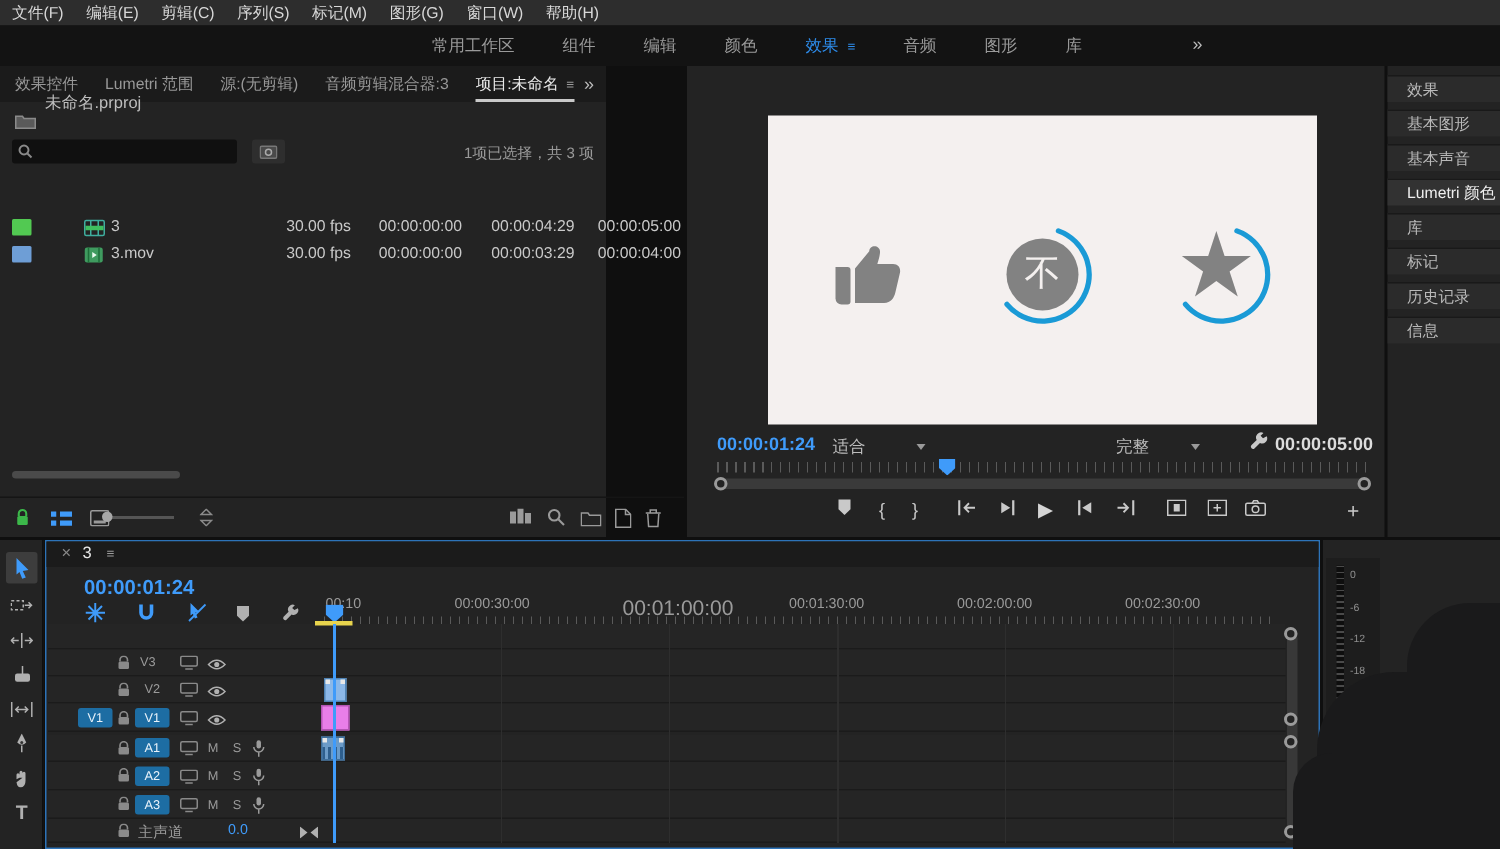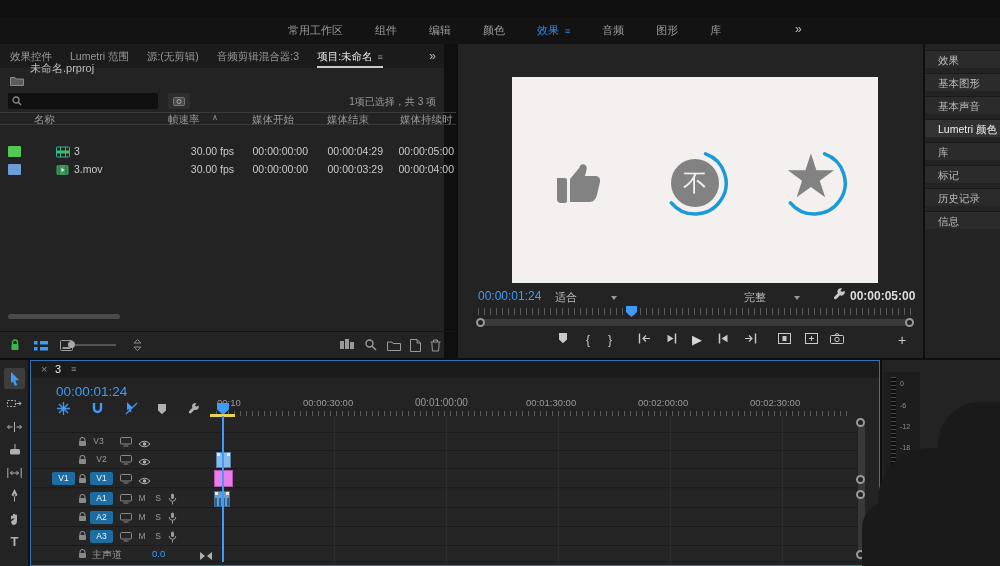--- a/index.html
+++ b/index.html
@@ -24,21 +24,21 @@
 .pt.active{color:#eaeaea;border-bottom:2px solid #c9c9c9}
 .pt-overflow{position:absolute;right:8px;color:#bdbdbd;font-size:12px}
 .pmenu{font-size:9px;color:#9a9a9a;margin-left:5px}
 
 .cell{position:absolute;font-size:10.5px;color:#c9c9c9;white-space:nowrap}
 .hdr{color:#9a9a9a}
 .prow{position:absolute;left:6px;width:444px;height:18px}
 .prow.sel{background:#4a4a4a;left:0;width:456px;padding-left:6px}
 .label-chip{position:absolute;top:3px;width:13px;height:11px;border-radius:1px}
 
-.tc-blue{color:#3f9bfa;font-weight:normal}
+.tc-blue{color:#3f9bfa;font-weight:bold}
 .caret{display:inline-block;width:0;height:0;border-left:3.5px solid transparent;border-right:3.5px solid transparent;border-top:4px solid #9a9a9a;margin-left:6px;vertical-align:middle}
 .ticks{background:repeating-linear-gradient(to right,#5a5a5a 0 1px,transparent 1px 6px)}
 .ticon{position:absolute;top:0;color:#c9c9c9;font-size:12px;line-height:16px}
 
 .sb-btn{display:block;height:18px;line-height:18px;background:#2b2b2b;color:#b9b9b9;padding-left:13px;margin-bottom:5px;font-size:10.5px;border-top:1px solid #191919;cursor:default}
 .sb-btn.active{color:#efefef;background:#323232}
 
 .tool{position:absolute;left:4px;width:21px;height:21px;display:flex;align-items:center;justify-content:center}
 .tool.active{background:#3d3d3d;border-radius:2px}
 
@@ -47,36 +47,46 @@
 .tname.blue{background:#1d6da3;color:#e8f2fa}
 .ms{position:absolute;font-size:8.5px;color:#9a9a9a;width:12px;text-align:center}
 .ring{position:absolute;width:9px;height:9px;border:2px solid #9a9a9a;border-radius:50%;background:#232323}
 .clip-dot{position:absolute;width:3px;height:3px;background:#e8e8e8}
 </style>
 </head>
 <body>
 
 <div id="app">
 
+  <div class="abs menubar">
+    <span class="mi">文件(F)</span>
+    <span class="mi">编辑(E)</span>
+    <span class="mi">剪辑(C)</span>
+    <span class="mi">序列(S)</span>
+    <span class="mi">标记(M)</span>
+    <span class="mi">图形(G)</span>
+    <span class="mi">窗口(W)</span>
+    <span class="mi">帮助(H)</span>
+  </div>
 
   <div class="abs wsbar">
     <div class="wstabs">
       <span class="wt">常用工作区</span>
       <span class="wt">组件</span>
       <span class="wt">编辑</span>
       <span class="wt">颜色</span>
       <span class="wt active"><span>效果</span><span class="ws-menu">≡</span></span>
       <span class="wt">音频</span>
       <span class="wt">图形</span>
       <span class="wt">库</span>
     </div>
     <span class="ws-overflow">»</span>
   </div>
 
-  <div class="abs panel" style="left:0;top:44px;width:444px;height:314px">
+  <div class="abs panel" style="left:0;top:44px;width:404px;height:314px">
     <div class="ptabbar">
       <span class="pt">效果控件</span>
       <span class="pt">Lumetri 范围</span>
       <span class="pt">源:(无剪辑)</span>
       <span class="pt">音频剪辑混合器:3</span>
       <span class="pt active"><span>项目:未命名</span><span class="pmenu">≡</span></span>
       <span class="pt-overflow">»</span>
     </div>
 
     <span class="abs" style="left:10px;top:31px"><svg width="14" height="11">
@@ -89,28 +99,20 @@
             <circle cx="4" cy="4" r="3" fill="none" stroke="#8a8a8a" stroke-width="1.3"></circle>
             <path d="M6.3 6.3 L9 9" stroke="#8a8a8a" stroke-width="1.3"></path>
           </svg></span>
     </div>
     <div class="abs" style="left:168px;top:49px;width:22px;height:16px;background:#2e2e2e;border-radius:2px;text-align:center"><svg width="12" height="10" style="margin-top:3px">
           <rect x="0.5" y="1.5" width="11" height="8" rx="1" fill="#4a4a4a" stroke="#777"></rect>
           <circle cx="6" cy="5.5" r="2" fill="none" stroke="#aaa"></circle>
         </svg></div>
     <span class="abs" style="right:8px;top:51px;color:#9a9a9a;font-size:10px">1项已选择，共 3 项</span>
 
-    <div class="abs" style="left:0;top:68px;width:456px;height:13px;border-top:1px solid #3a3a3a;border-bottom:1px solid #3a3a3a">
-      <span class="cell hdr" style="left:34px;top:0">名称</span>
-      <span class="cell hdr" style="left:168px;top:0">帧速率</span>
-      <span class="cell hdr" style="left:212px;top:0;font-size:8px">∧</span>
-      <span class="cell hdr" style="left:252px;top:0">媒体开始</span>
-      <span class="cell hdr" style="left:327px;top:0">媒体结束</span>
-      <span class="cell hdr" style="left:400px;top:0">媒体持续时</span>
-    </div>
 
 
     <div class="prow" style="top:99px">
       <span class="label-chip" style="left:2px;background:#52c952"></span>
       <span class="abs" style="left:50px;top:3px"><svg width="14" height="12">
             <rect x="0.5" y="1" width="13" height="10" rx="1" fill="none" stroke="#3fae9e"></rect>
             <path d="M4.5 1 v10 M9.5 1 v10" stroke="#3fae9e"></path>
             <rect x="1" y="4.5" width="12" height="3" fill="#3fbf5f"></rect>
           </svg></span>
       <span class="cell" style="left:68px;top:2px">3</span>
@@ -334,21 +336,21 @@
         </svg></span>
     <span class="abs" style="left:126px;top:42px"><svg width="10" height="12">
           <path d="M1 1 h8 v6.5 l-4 3.8 L1 7.5 z" fill="#b0b0b0"></path>
         </svg></span>
     <span class="abs" style="left:156px;top:41px"><svg width="13" height="13" viewBox="0 0 14 14">
           <path d="M12.5 3.8 a3.4 3.4 0 0 1-4.5 4.5 L4.3 12 a1.5 1.5 0 0 1-2.1-2.1 l3.6-3.6 A3.4 3.4 0 0 1 10.3 1.6 l-1.9 1.9 1.6 1.6 z" fill="#b0b0b0"></path>
         </svg></span>
 
     <span class="abs nowrap" style="left:186px;top:36px;color:#9a9a9a;font-size:9.5px">00:10</span>
     <span class="abs nowrap" style="left:272px;top:36px;color:#9a9a9a;font-size:9.5px">00:00:30:00</span>
-    <span class="abs nowrap" style="left:384px;top:36px;color:#9a9a9a;font-size:10px">00:01:00:00</span>
+    <span class="abs nowrap" style="left:384px;top:36px;color:#9a9a9a;font-size:14px">00:01:00:00</span>
     <span class="abs nowrap" style="left:495px;top:36px;color:#9a9a9a;font-size:9.5px">00:01:30:00</span>
     <span class="abs nowrap" style="left:607px;top:36px;color:#9a9a9a;font-size:9.5px">00:02:00:00</span>
     <span class="abs nowrap" style="left:719px;top:36px;color:#9a9a9a;font-size:9.5px">00:02:30:00</span>
     <div class="abs ticks" style="left:185px;top:50px;width:635px;height:5px"></div>
 
     <div class="trow" style="top:55px;height:17px"></div>
     <div class="trow" style="top:72px;height:18px">
       <span class="abs" style="left:46px;top:4px"><svg width="9" height="10">
             <path d="M2 4 V3 a2.5 2.5 0 0 1 5 0 V4" fill="none" stroke="#8a8a8a" stroke-width="1.1"></path>
             <rect x="1" y="4" width="7" height="5" rx="1" fill="#8a8a8a"></rect>

